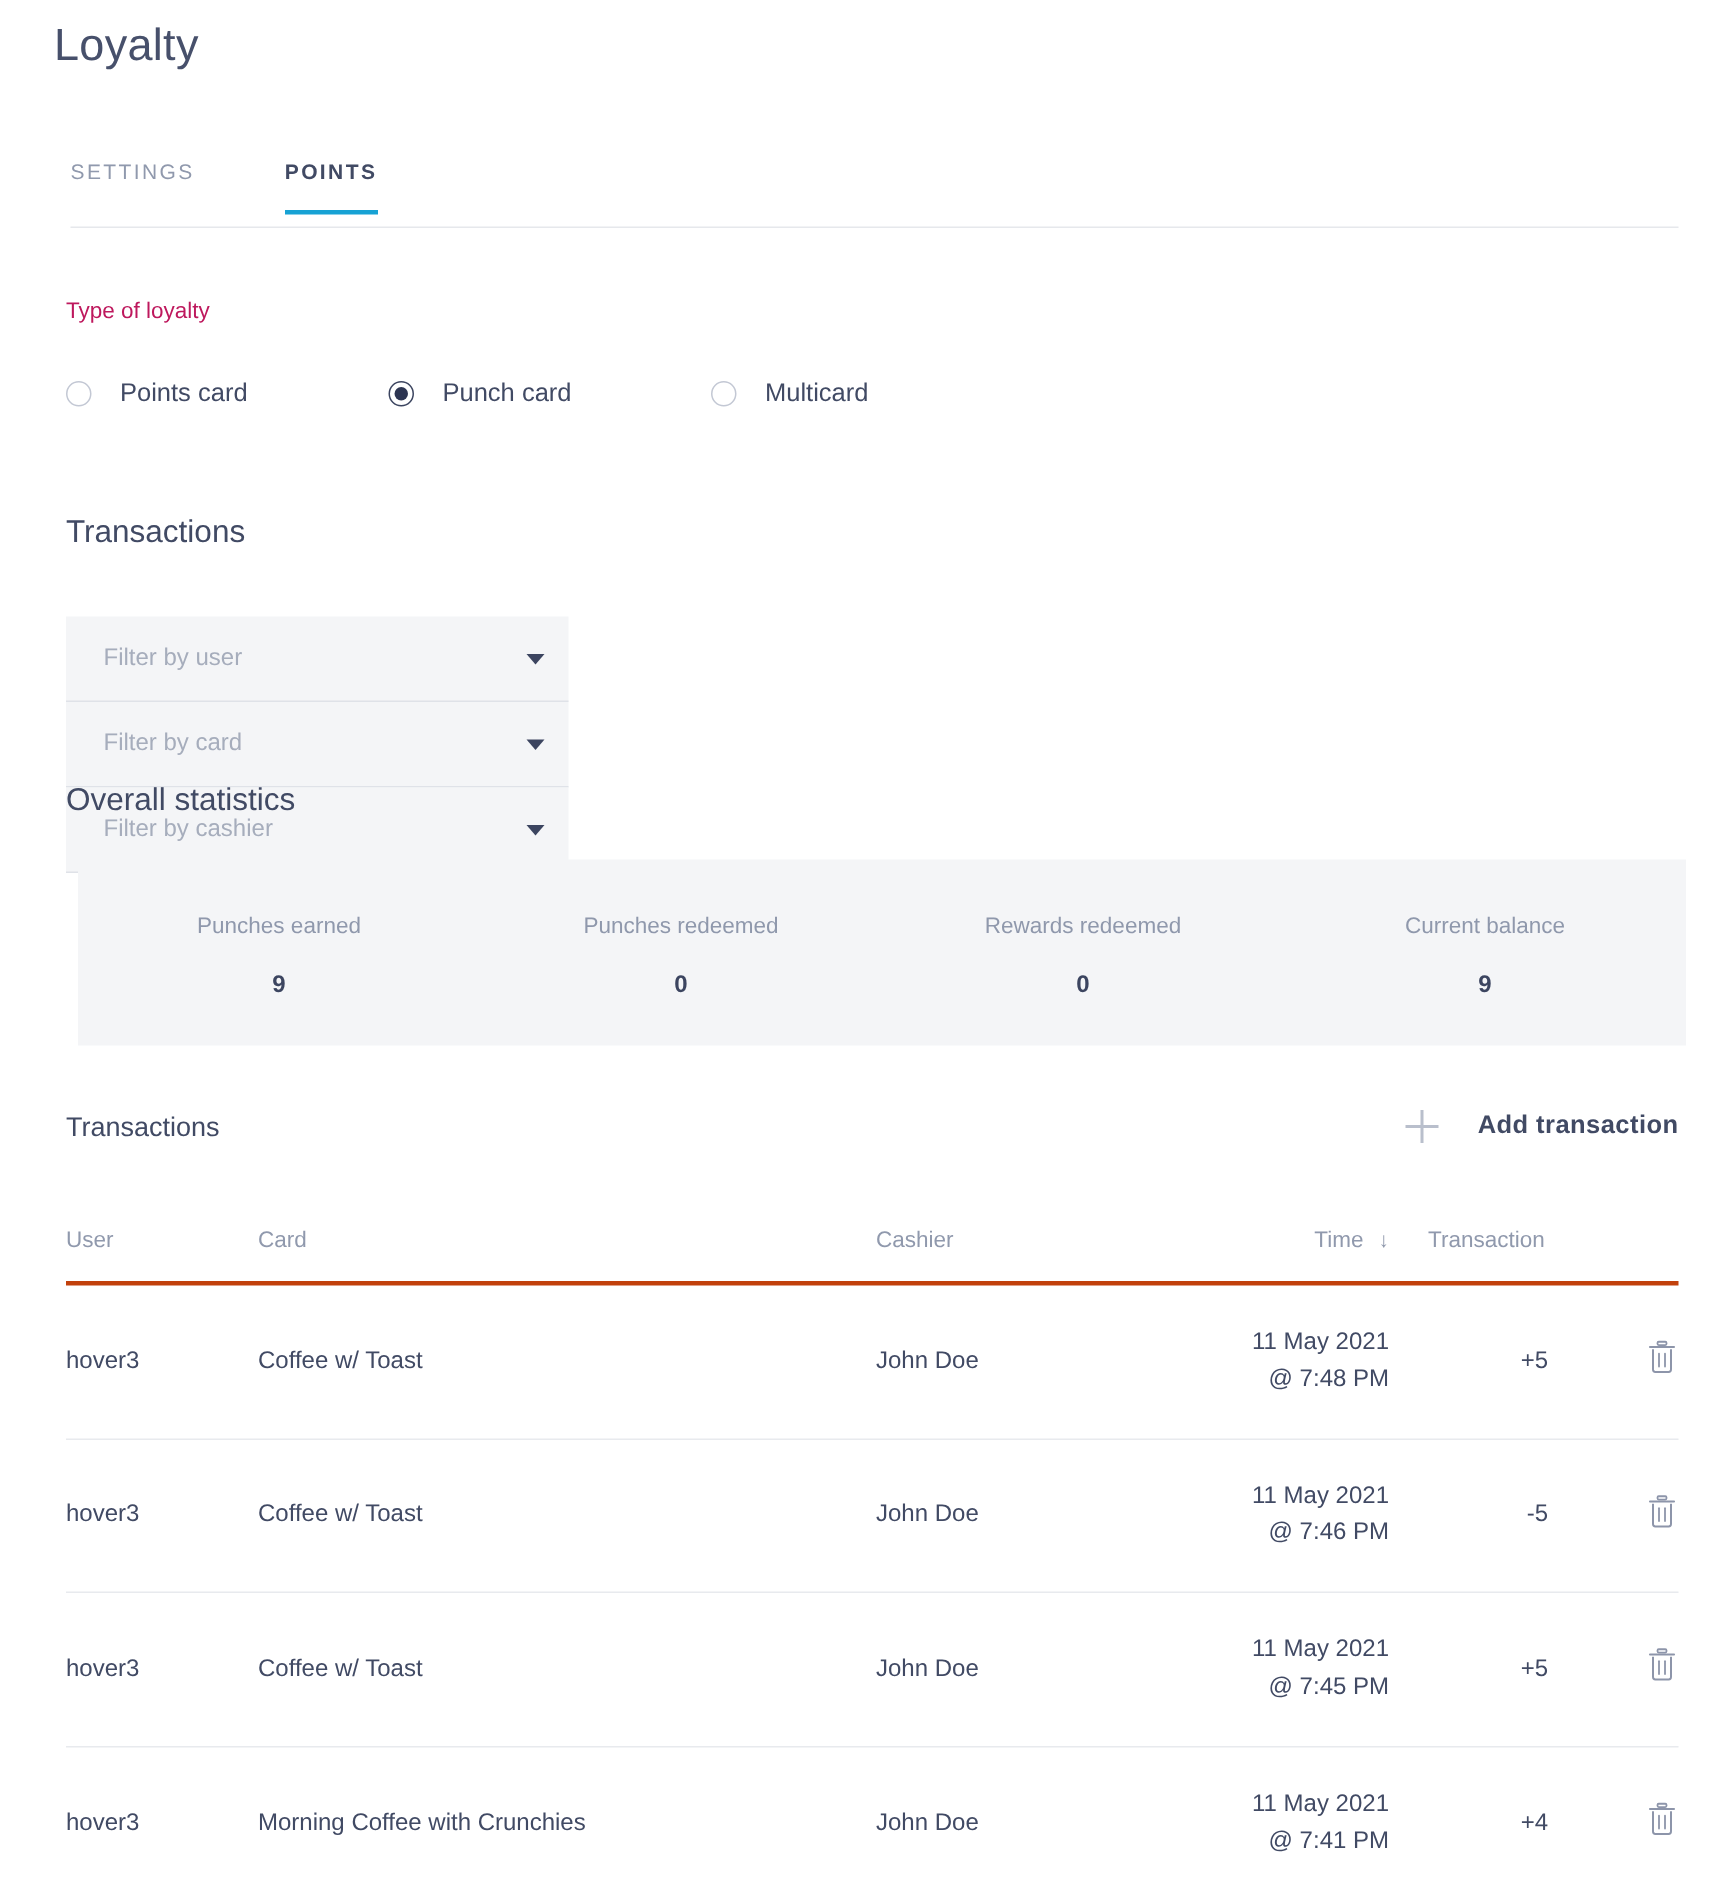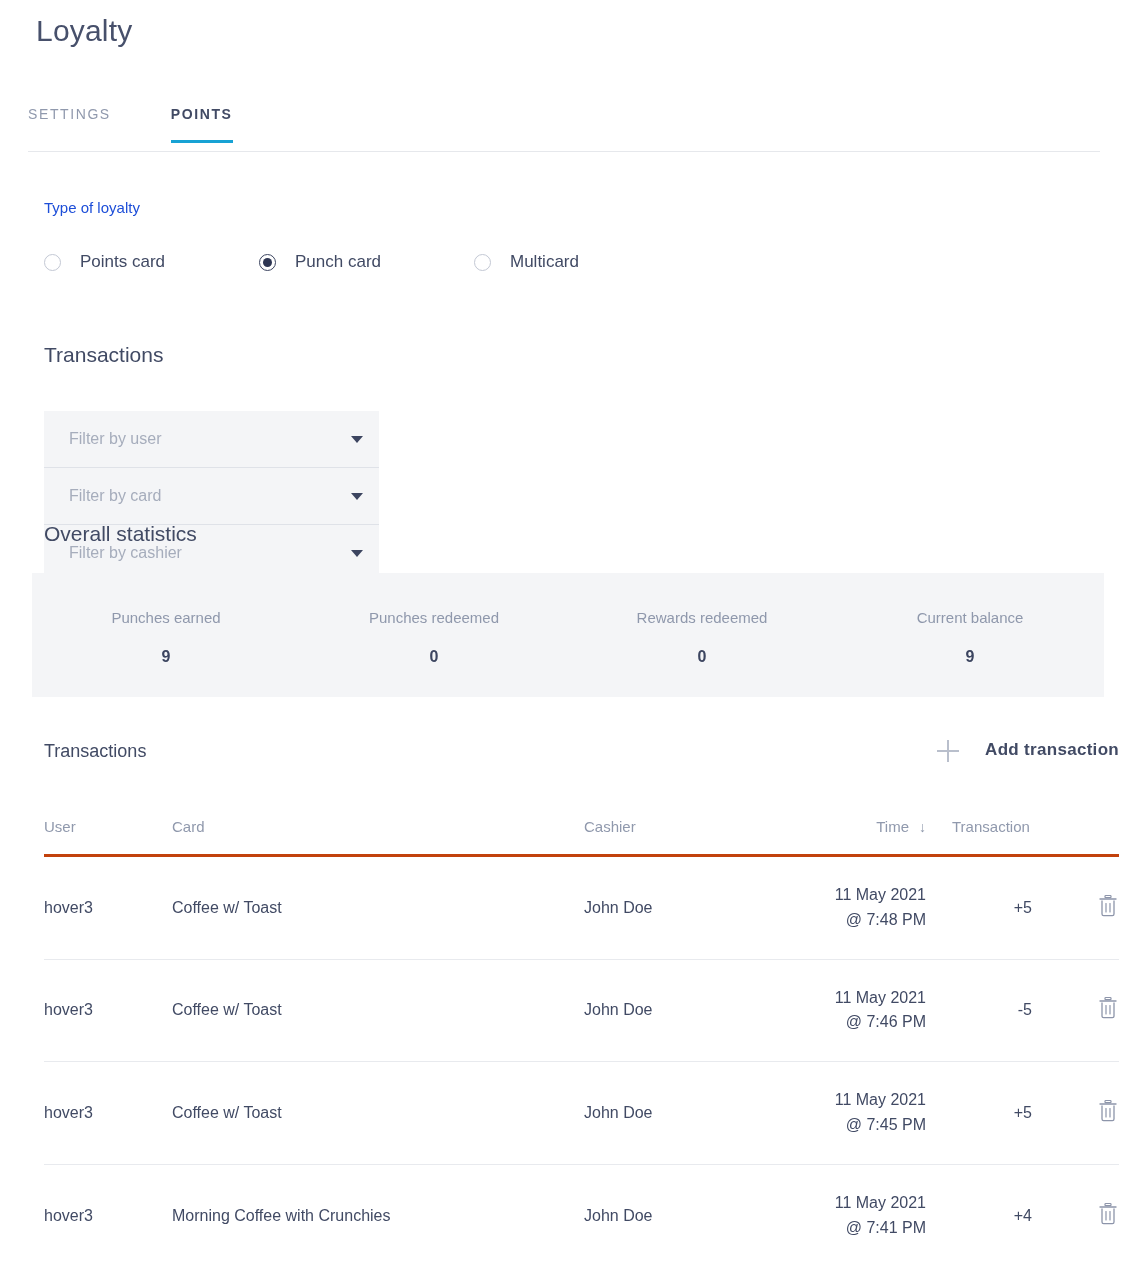--- a/index.html
+++ b/index.html
@@ -27,21 +27,21 @@
     top: 14px;
     font-size: 30px;
     font-weight: 400;
     color: #47506b;
     letter-spacing: 0.2px;
   }
 
   
   .tabs {
     position: absolute;
-    left: 28px;
+    left: 47px;
     top: 106px;
     width: 1072px;
     height: 46px;
     border-bottom: 1px solid #e6e8ec;
     display: flex;
     align-items: flex-start;
   }
   .tab {
     font-size: 14px;
     letter-spacing: 1.6px;
@@ -68,21 +68,21 @@
     height: 3px;
     background: #17a2d4;
   }
 
   
   .type-label {
     position: absolute;
     left: 44px;
     top: 199px;
     font-size: 15px;
-    color: #1d4ed8;
+    color: #be185d;
   }
 
   .radio-row {
     position: absolute;
     left: 44px;
     top: 252px;
     display: flex;
     align-items: center;
   }
   .radio-item {
@@ -170,21 +170,21 @@
   
   .stats-label {
     position: absolute;
     left: 44px;
     top: 522px;
     font-size: 21px;
     color: #414a64;
   }
   .stats-band {
     position: absolute;
-    left: 32px;
+    left: 52px;
     top: 573px;
     width: 1072px;
     height: 124px;
     background: #f4f5f7;
     display: flex;
   }
   .stat {
     flex: 1;
     display: flex;
     flex-direction: column;

